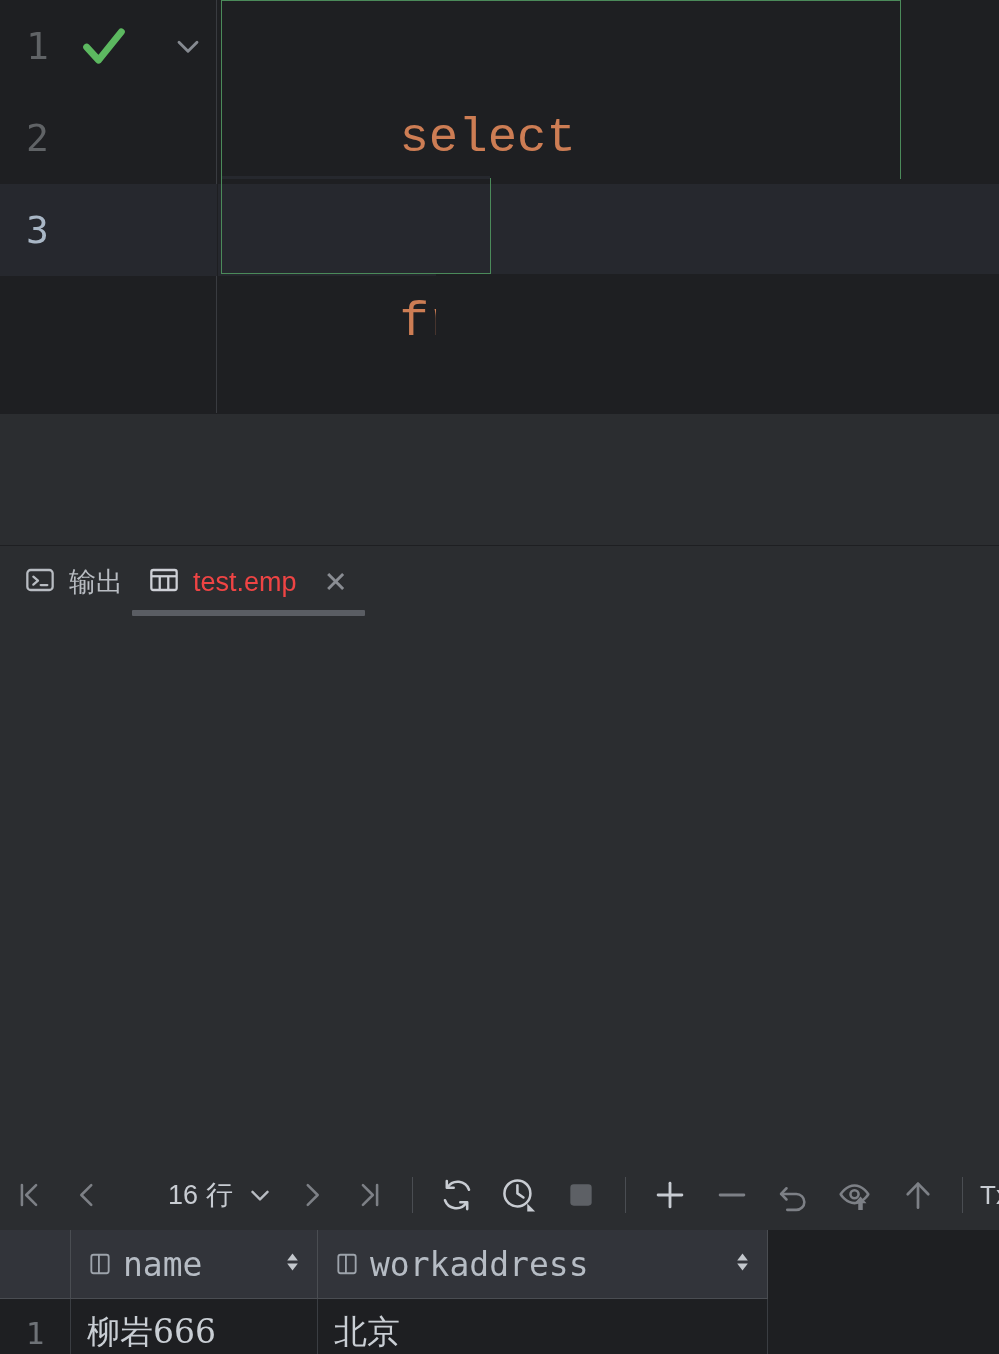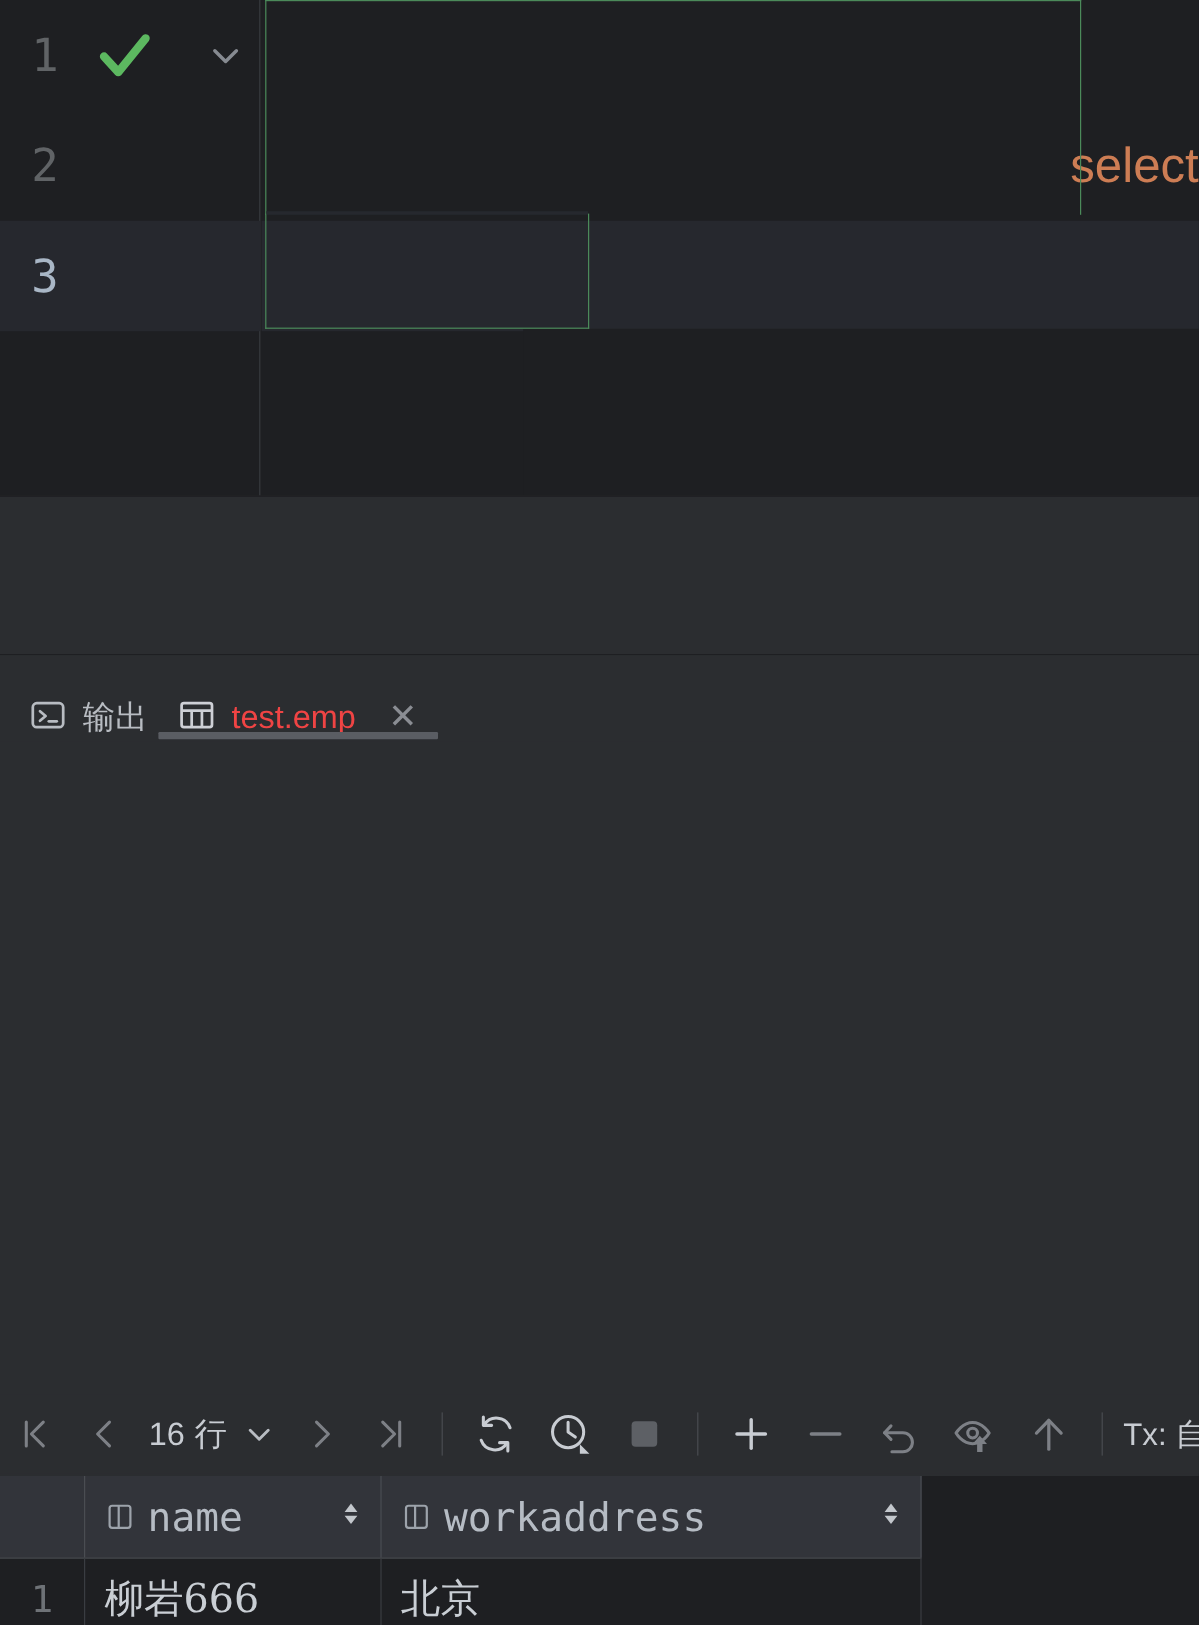--- a/index.html
+++ b/index.html
@@ -37,22 +37,22 @@
     position: absolute; left: 78px; top: 50%; transform: translateY(-50%);
     width: 52px; height: 52px;
   }
   .fold-chevron {
     position: absolute; left: 170px; top: 50%; transform: translateY(-50%);
     width: 36px; height: 36px;
   }
 
   .code-line {
     position: absolute; left: 0; height: 92px; width: 100%;
-    font-family: Liberation Sans, sans-serif;
-    font-size: 41px; line-height: 92px; white-space: pre; text-align: right;
+    font-family: Liberation Mono, monospace;
+    font-size: 49px; line-height: 92px; white-space: pre;
   }
   .code-line.cur-bg { background: #26282e; }
   .kw { color: #cd7d54; }
   .col { color: #c678b8; }
   .ident { color: #bcc5ce; }
   .punc { color: #bcc5ce; }
 
   
   .stmt-box {
     position: absolute;
@@ -90,21 +90,21 @@
     position: absolute; left: 0; top: 546px; width: 999px; height: 808px;
     background: #2b2d30;
   }
 
   
   .tabbar {
     position: absolute; left: 0; top: 0; width: 999px; height: 72px;
     background: #2b2d30;
   }
   .tab {
-    position: absolute; top: 16px; height: 72px;
+    position: absolute; top: 0; height: 72px;
     display: flex; align-items: center; gap: 13px;
     padding: 0 16px;
     cursor: default;
   }
   .tab-output { left: 8px; }
   .tab-result { left: 132px; }
   .tab-label {
     color: #b8bcc2; font-size: 27px;
     font-family: "Liberation Sans", "DejaVu Sans", sans-serif;
   }
@@ -129,21 +129,21 @@
   }
   .tb-icon { width: 46px; }
   .tb-sep {
     width: 1px; height: 36px; background: #4a4d52; margin: 0 13px;
     flex: 0 0 auto;
   }
   .rowcount {
     display: flex; align-items: center; gap: 8px; padding: 0 8px;
     color: #c8ccd2; font-size: 27px;
   }
-  .rowcount .num { color: #c8ccd2; }
+  .rowcount .num { color: #c8ccd2; margin-left: 44px; }
   .tx-label { color: #c8ccd2; font-size: 26px; padding: 0 4px; }
 
   
   .grid {
     position: absolute; left: 0; top: 684px; width: 999px; height: 670px;
     background: #1e1f22;
   }
   .grid-header {
     position: absolute; left: 0; top: 0; width: 768px; height: 69px;
     background: #32343a;

